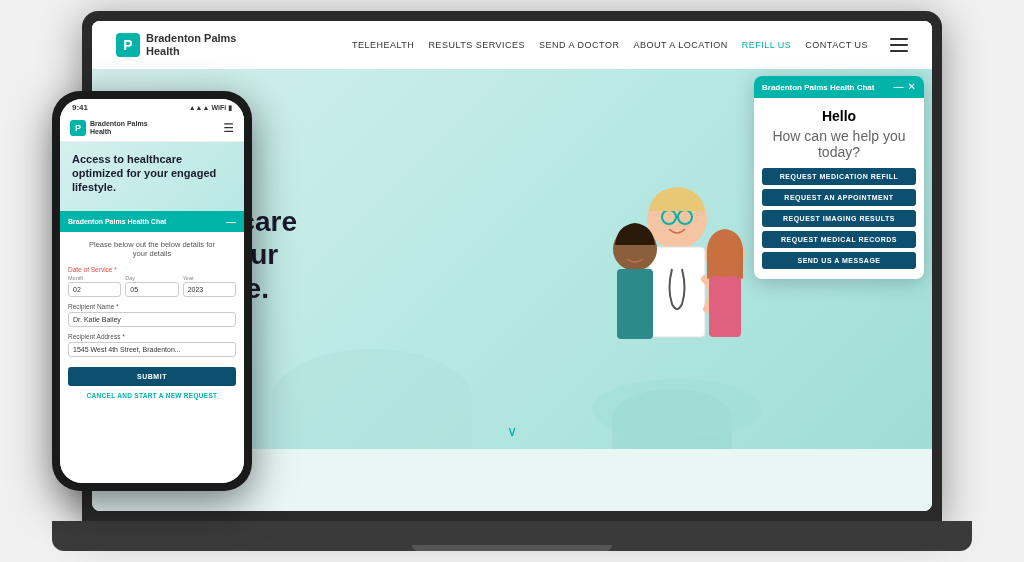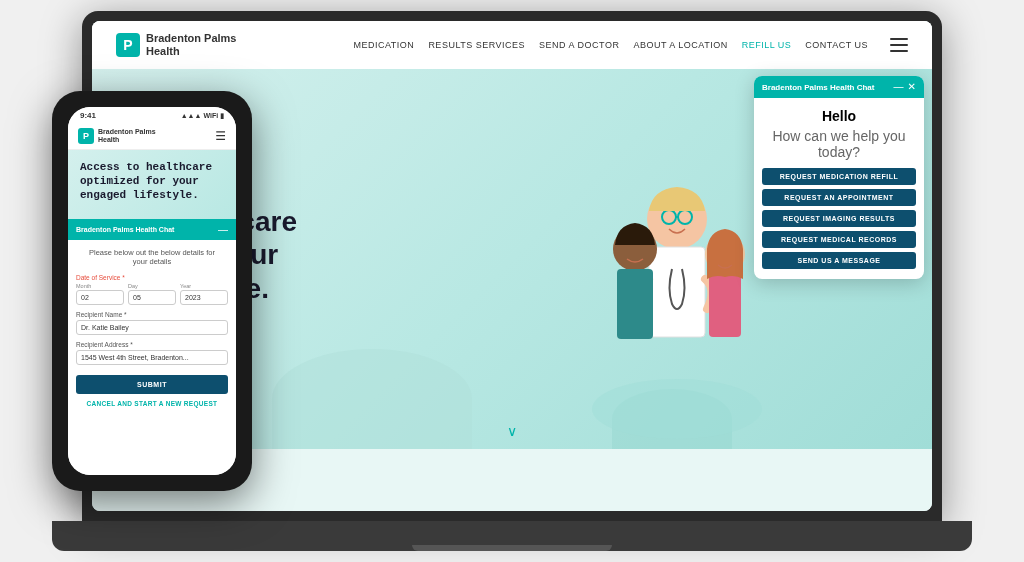--- a/index.html
+++ b/index.html
@@ -254,21 +254,21 @@
 
     
     .phone-shell {
       position: absolute;
       left: -30px;
       top: 80px;
       width: 200px;
       height: 400px;
       background: #1a1a1a;
       border-radius: 28px;
-      padding: 16px;
+      padding: 8px;
       box-shadow: 0 12px 40px rgba(0,0,0,0.5);
       z-index: 20;
     }
     .phone-screen {
       width: 100%;
       height: 100%;
       background: white;
       border-radius: 22px;
       overflow: hidden;
       display: flex;
@@ -330,21 +330,20 @@
     .phone-hero {
       background: linear-gradient(135deg, #d4f0ed, #b8e8e3);
       padding: 10px 12px;
     }
     .phone-hero-title {
       font-size: 11px;
       font-weight: 800;
       color: #1a1a2e;
       line-height: 1.3;
       margin-bottom: 6px;
-      font-family: Liberation Mono, monospace;
     }
 
     
     .phone-chat {
       flex: 1;
       display: flex;
       flex-direction: column;
     }
     .phone-chat-header {
       background: #00b4aa;
@@ -461,21 +460,21 @@
           <div class="nav-logo">
             <div class="logo-icon">
               <span>P</span>
             </div>
             <div class="logo-text">
               <div>Bradenton Palms</div>
               <div>Health</div>
             </div>
           </div>
           <div class="nav-links">
-            <a class="nav-link">MEDICATION</a>
+            <a class="nav-link">TELEHEALTH</a>
             <a class="nav-link">RESULTS SERVICES</a>
             <a class="nav-link">SEND A DOCTOR</a>
             <a class="nav-link">ABOUT A LOCATION</a>
             <a class="nav-link active">REFILL US</a>
             <a class="nav-link">CONTACT US</a>
             <div class="hamburger-icon">
               <span></span>
               <span></span>
               <span></span>
             </div>

